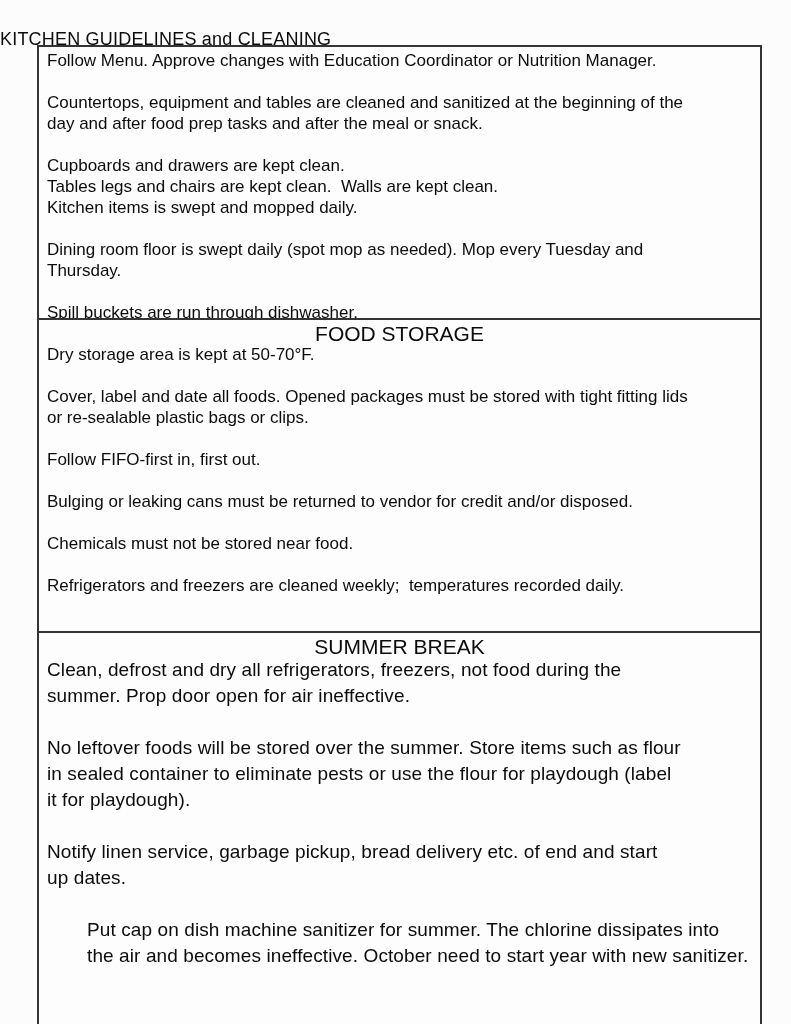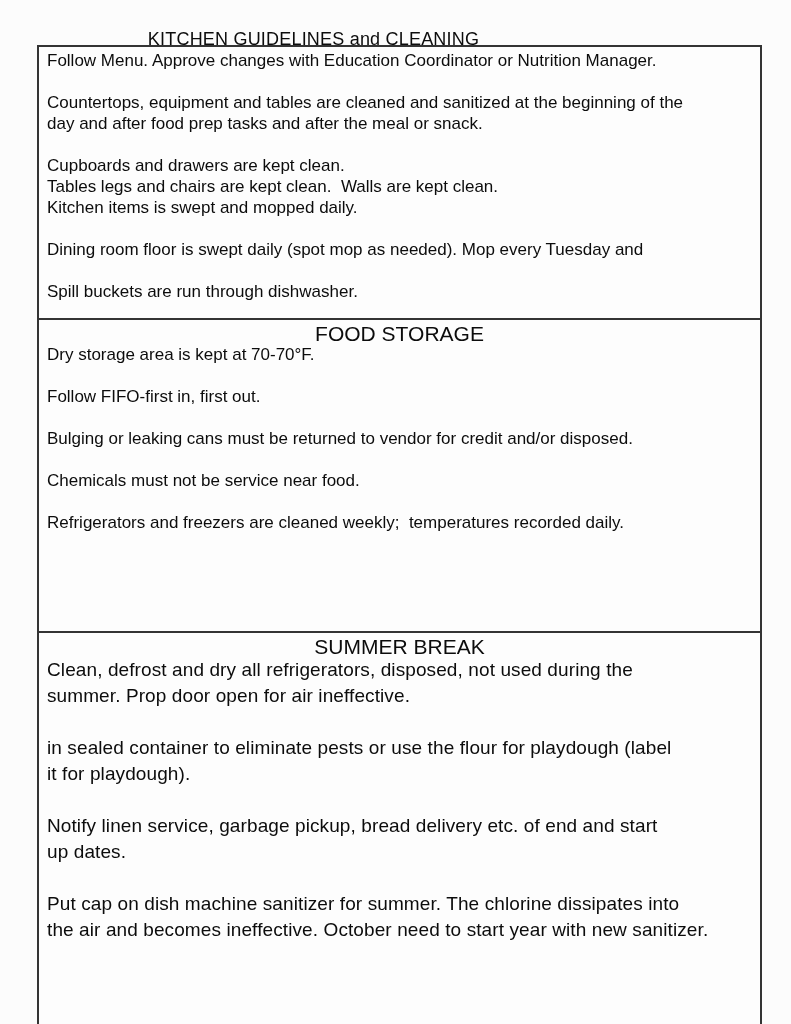--- a/index.html
+++ b/index.html
@@ -13,21 +13,21 @@
     font-family: "Liberation Sans", sans-serif;
     color: #0c0c0c;
     position: relative;
     overflow: hidden;
   }
   .doc-title {
     position: absolute;
     top: 28px;
     left: 0;
     width: 627px;
-    text-align: center;
+    text-align: left;
     font-size: 18px;
     line-height: 22px;
     letter-spacing: 0.2px;
   }
   .boxes {
     position: absolute;
     left: 37px;
     top: 45px;
     width: 725px;
   }
@@ -55,21 +55,21 @@
     margin: 0 0 21px 0;
   }
   .para:last-child { margin-bottom: 0; }
 
   .body-md .line {
     font-size: 17px;
     line-height: 21px;
     white-space: pre;
   }
   .body-lg .para { margin: 0 0 26px 0; }
-  .body-lg .para:last-child { margin-bottom: 0; }
+  .body-lg .para:last-child { margin-bottom: 0; margin-left: 40px; }
   .body-lg .line {
     font-size: 19px;
     line-height: 26px;
     white-space: pre;
     letter-spacing: 0.1px;
   }
 </style>
 </head>
 <body>
 
@@ -85,52 +85,58 @@
       <div class="line">Countertops, equipment and tables are cleaned and sanitized at the beginning of the</div>
       <div class="line">day and after food prep tasks and after the meal or snack.</div>
     </div>
     <div class="para">
       <div class="line">Cupboards and drawers are kept clean.</div>
       <div class="line">Tables legs and chairs are kept clean.  Walls are kept clean.</div>
       <div class="line">Kitchen items is swept and mopped daily.</div>
     </div>
     <div class="para">
       <div class="line">Dining room floor is swept daily (spot mop as needed). Mop every Tuesday and</div>
+      <div class="line">Thursday.</div>
     </div>
     <div class="para">
       <div class="line">Spill buckets are run through dishwasher.</div>
     </div>
   </div>
 
   <div class="box box-food-storage body-md">
     <div class="section-header">FOOD STORAGE</div>
     <div class="para">
-      <div class="line">Dry storage area is kept at 70-70°F.</div>
+      <div class="line">Dry storage area is kept at 50-70°F.</div>
+    </div>
+    <div class="para">
+      <div class="line">Cover, label and date all foods. Opened packages must be stored with tight fitting lids</div>
+      <div class="line">or re-sealable plastic bags or clips.</div>
     </div>
     <div class="para">
       <div class="line">Follow FIFO-first in, first out.</div>
     </div>
     <div class="para">
       <div class="line">Bulging or leaking cans must be returned to vendor for credit and/or disposed.</div>
     </div>
     <div class="para">
-      <div class="line">Chemicals must not be service near food.</div>
+      <div class="line">Chemicals must not be stored near food.</div>
     </div>
     <div class="para">
       <div class="line">Refrigerators and freezers are cleaned weekly;  temperatures recorded daily.</div>
     </div>
   </div>
 
   <div class="box box-summer-break body-lg">
     <div class="section-header">SUMMER BREAK</div>
     <div class="para">
-      <div class="line">Clean, defrost and dry all refrigerators, disposed, not used during the</div>
+      <div class="line">Clean, defrost and dry all refrigerators, freezers, not food during the</div>
       <div class="line">summer. Prop door open for air ineffective.</div>
     </div>
     <div class="para">
+      <div class="line">No leftover foods will be stored over the summer. Store items such as flour</div>
       <div class="line">in sealed container to eliminate pests or use the flour for playdough (label</div>
       <div class="line">it for playdough).</div>
     </div>
     <div class="para">
       <div class="line">Notify linen service, garbage pickup, bread delivery etc. of end and start</div>
       <div class="line">up dates.</div>
     </div>
     <div class="para">
       <div class="line">Put cap on dish machine sanitizer for summer. The chlorine dissipates into</div>
       <div class="line">the air and becomes ineffective. October need to start year with new sanitizer.</div>

